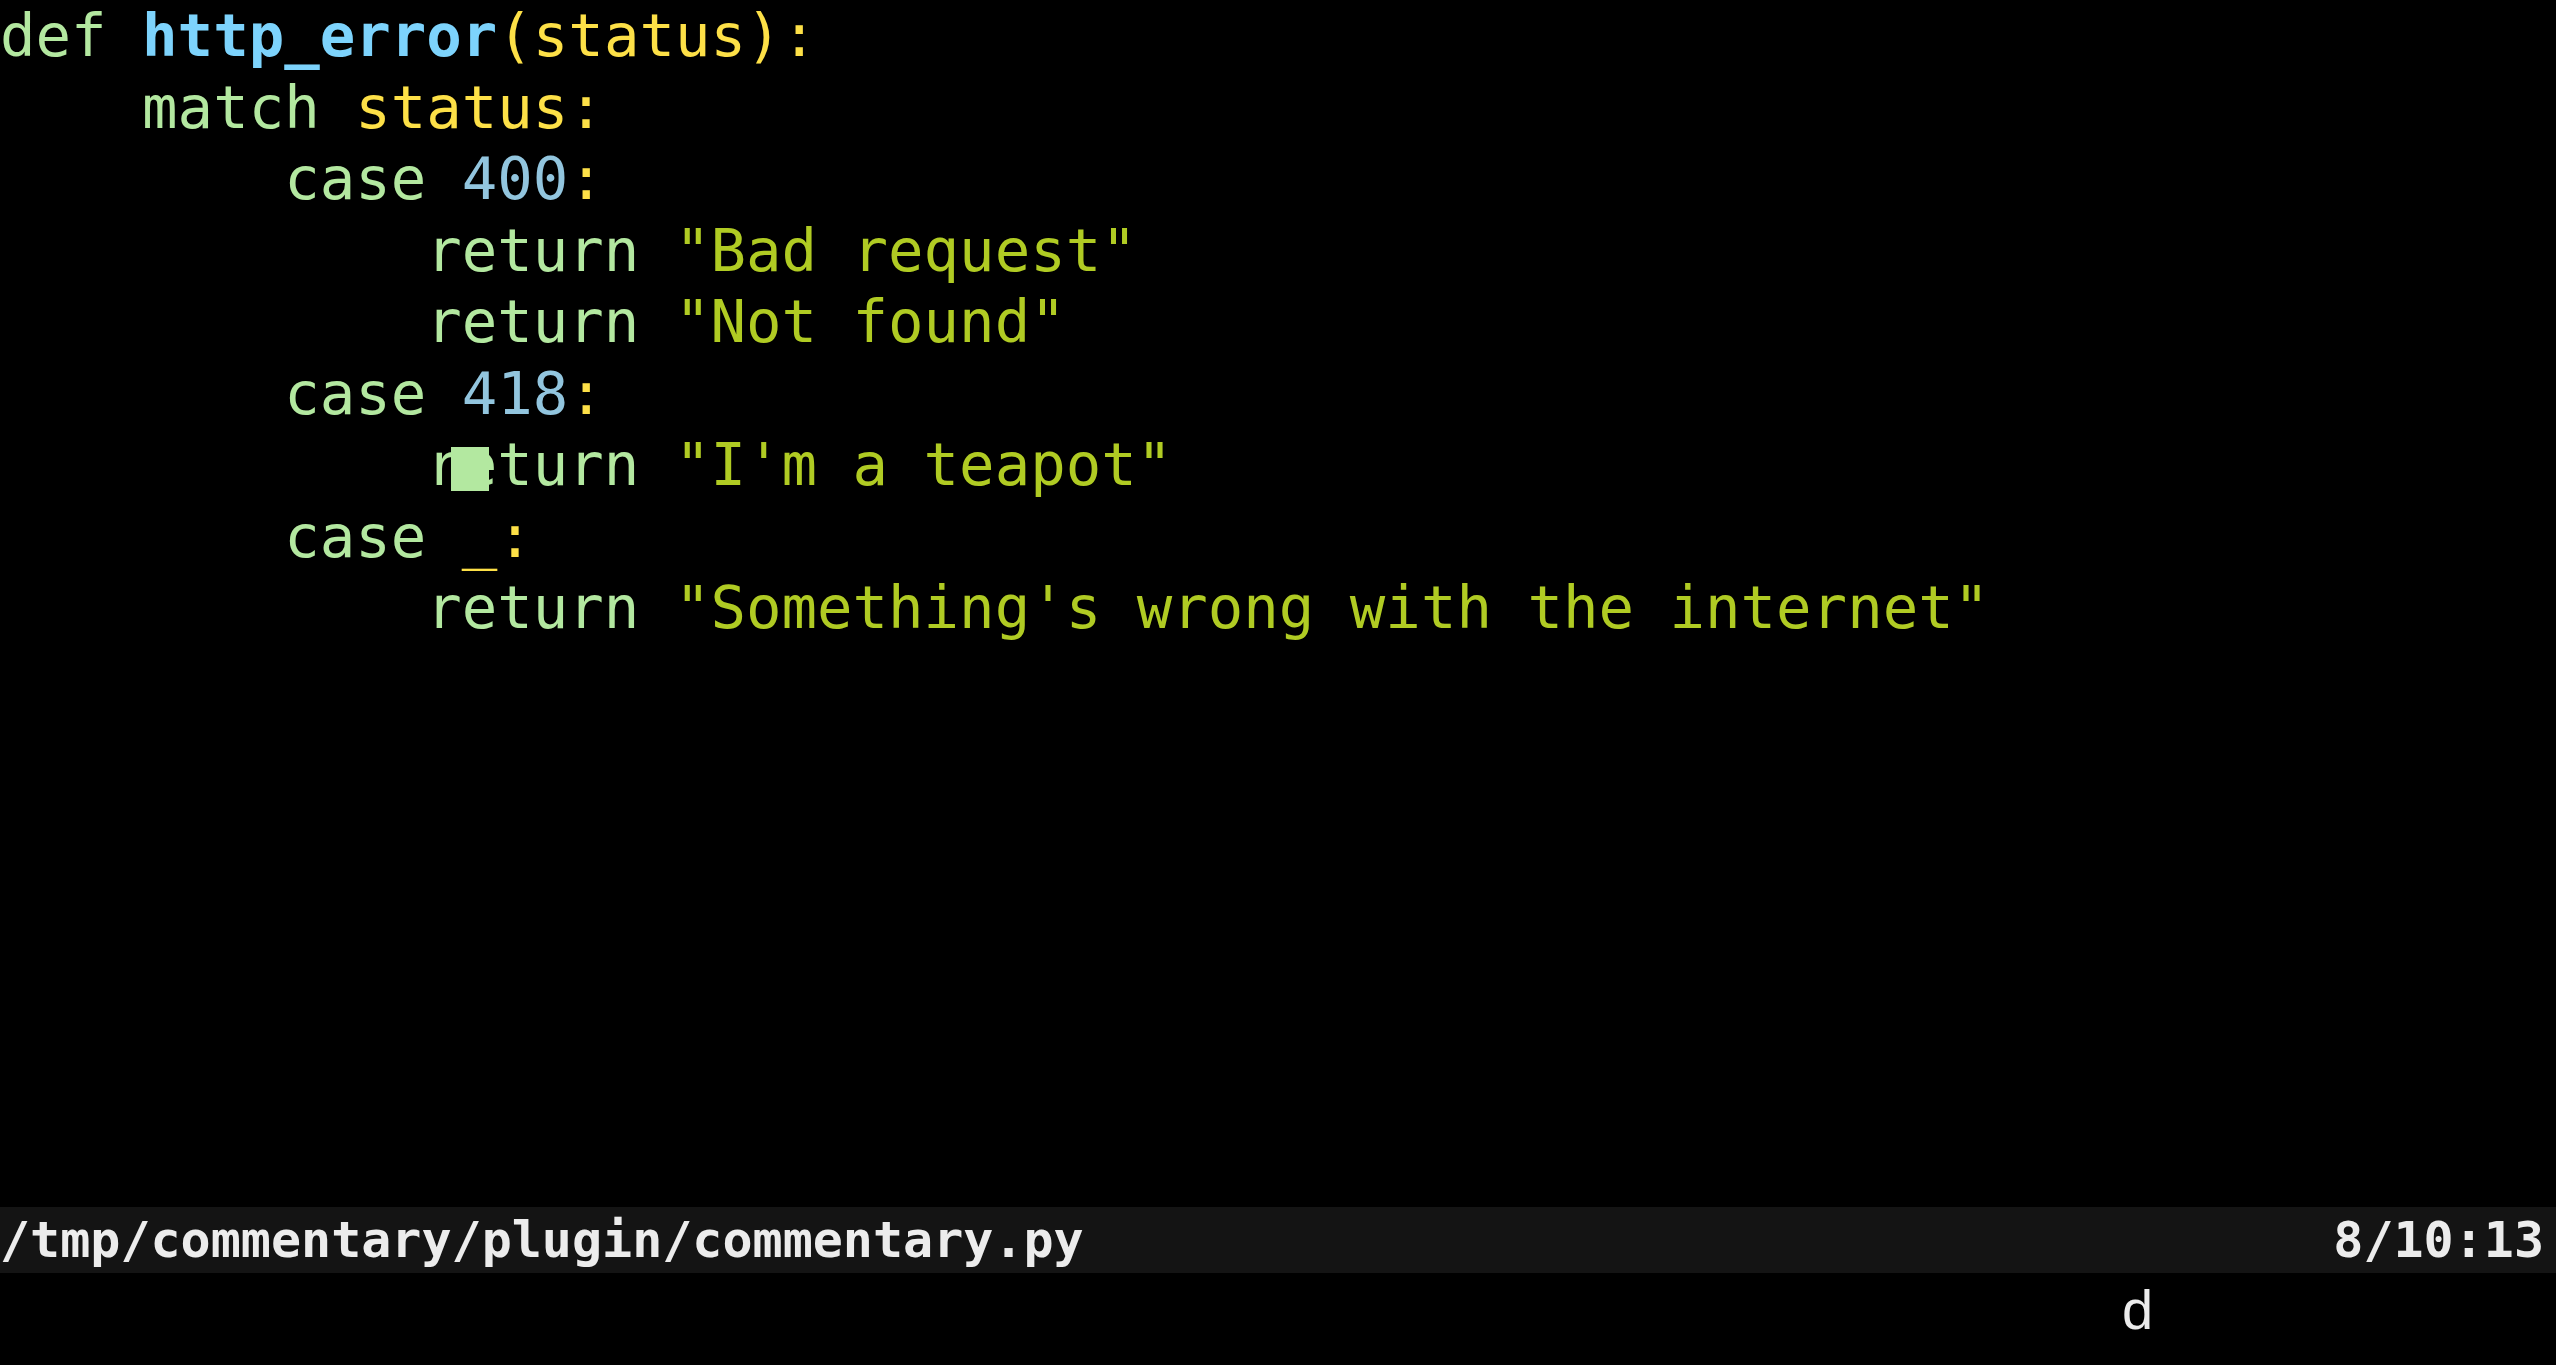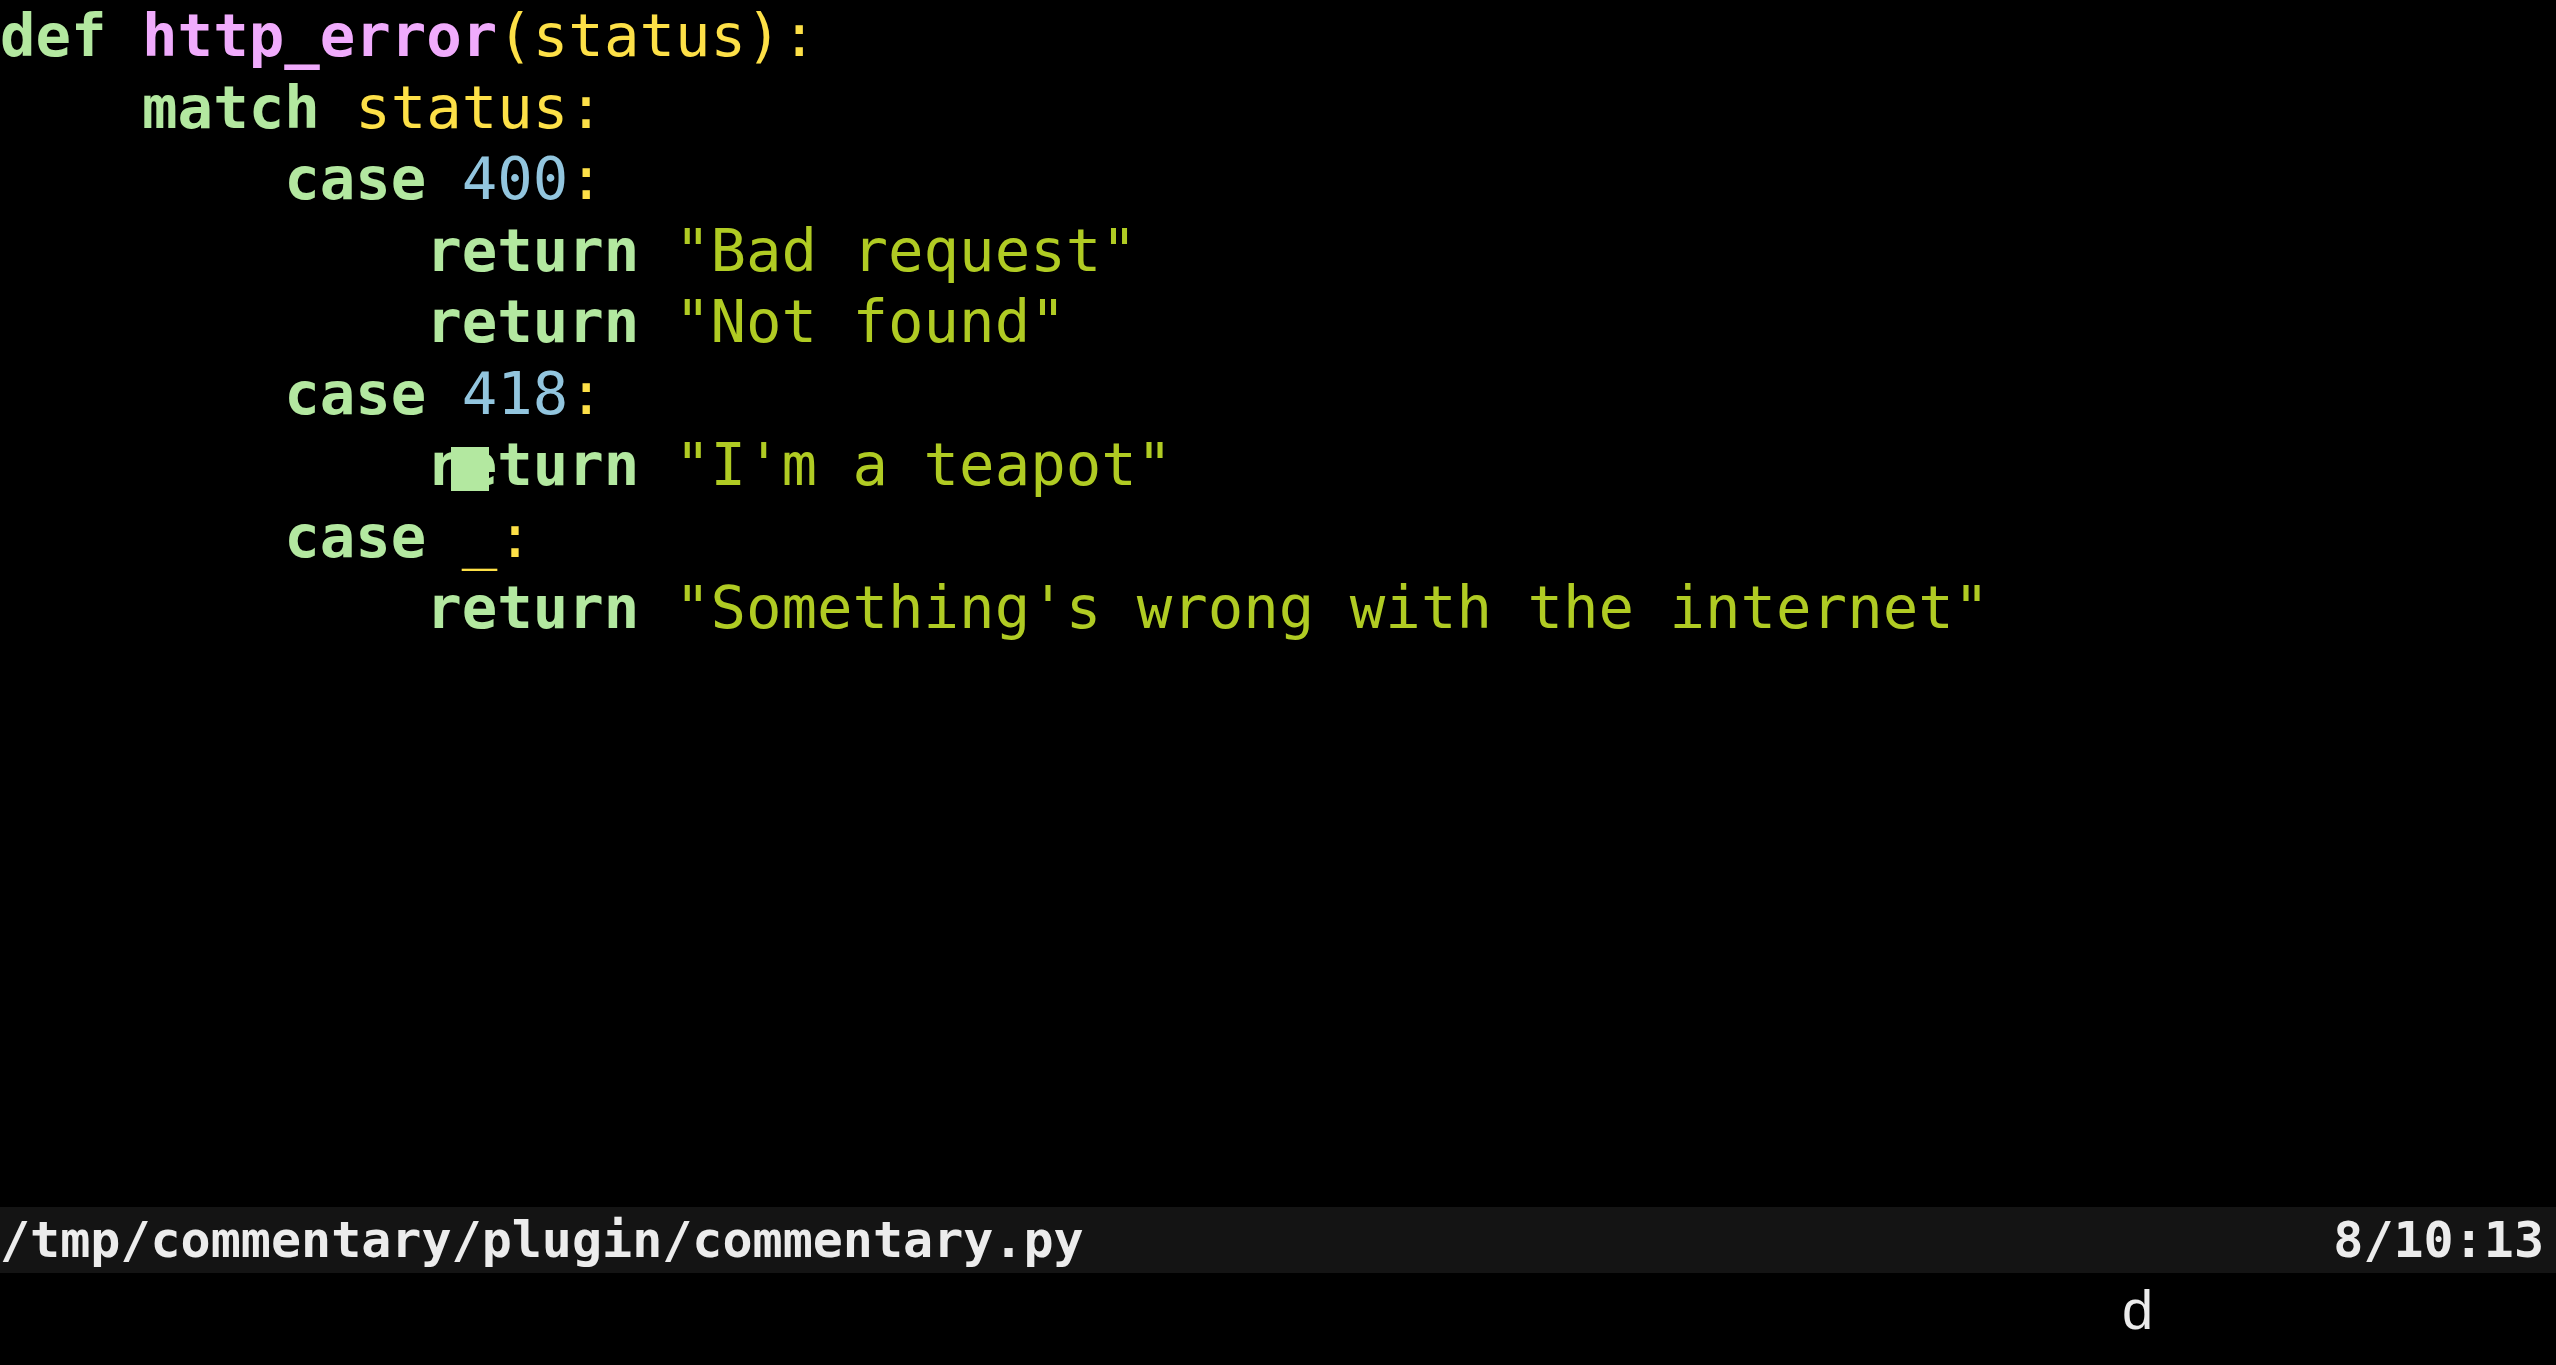--- a/index.html
+++ b/index.html
@@ -40,22 +40,22 @@
     white-space: pre;
     font-family: "DejaVu Sans Mono", monospace;
     font-size: 59px;
     letter-spacing: 0px;
     color: #e8e8e8;
   }
 
   .code-line .txt { white-space: pre; }
 
   
-  .tok-kw      { color: #b3e8a0; font-weight: bold; }            
-  .tok-fn      { color: #f0abfc; font-weight: bold; text-align: right; }  
+  .tok-kw      { color: #b3e8a0; }            
+  .tok-fn      { color: #7dd3fc; font-weight: bold; text-align: right; }  
   .tok-plain   { color: #fde047; }            
   .tok-num     { color: #92c5de; margin-top: 39px; }            
   .tok-str     { color: #b0cb23; }            
 
   
   .cursor-block {
     position: absolute;
     background: #b3e8a0;
     width: 38px;
     height: 44px;

